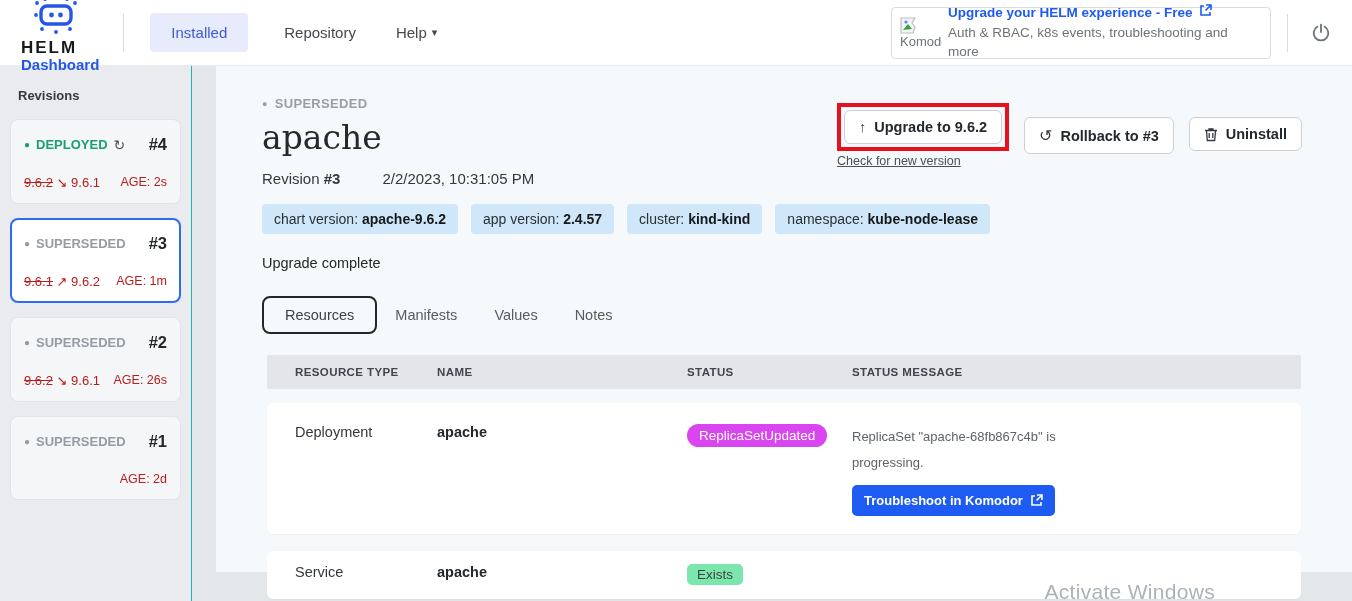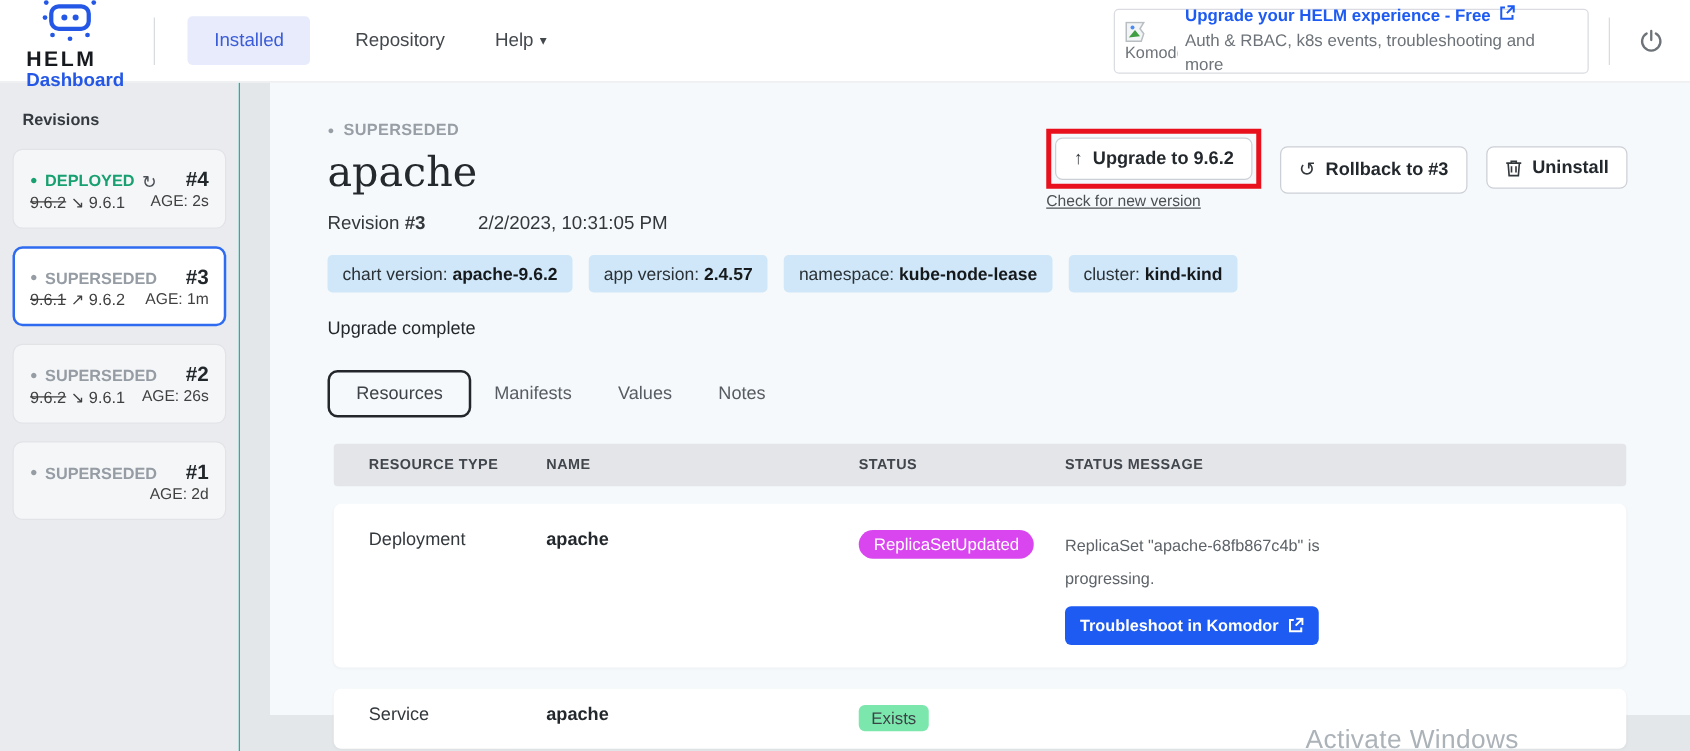--- a/index.html
+++ b/index.html
@@ -56,22 +56,22 @@
   }
   .rev-card.selected { background:#ffffff; border:2px solid #2e6bf0; padding:14px 12px 12px 12px; }
   .rev-top { display:flex; justify-content:space-between; align-items:center; }
   .rev-status { font-size:13px; font-weight:700; display:flex; align-items:center; gap:6px; }
   .rev-status.deployed { color:#18a070; }
   .rev-status.superseded { color:#959ca3; }
   .rev-dot { font-size:10px; }
   .rev-reload { color:#4b5156; font-size:14px; font-weight:400; cursor:pointer; }
   .rev-num { font-size:16.5px; font-weight:700; color:#22272b; }
   .rev-bottom {
-    display:flex; justify-content:space-between; 
-    font-size:13px; color:#404040;
+    display:flex; justify-content:space-between; margin-top:21px;
+    font-size:13px; color:#b91c1c;
   }
   .rev-old { text-decoration:line-through; }
   .rev-age { font-size:12.5px; }
 
   
   .main {
     position:absolute; top:66px; left:216px; right:0; height:506px;
     background:#f6f9fb; padding:30px 50px 0 46px;
   }
   .header-row { display:flex; justify-content:space-between; }
@@ -326,24 +326,24 @@
   </div>
 
   <div class="chips">
     <span class="chip">
       <span>chart version:</span> <b>apache-9.6.2</b>
     </span>
     <span class="chip">
       <span>app version:</span> <b>2.4.57</b>
     </span>
     <span class="chip">
+      <span>cluster:</span> <b>kind-kind</b>
+    </span>
+    <span class="chip">
       <span>namespace:</span> <b>kube-node-lease</b>
-    </span>
-    <span class="chip">
-      <span>cluster:</span> <b>kind-kind</b>
     </span>
   </div>
 
   <div class="upgrade-complete">Upgrade complete</div>
 
   <div class="tabs">
     <span class="tab active">Resources</span>
     <span class="tab">Manifests</span>
     <span class="tab">Values</span>
     <span class="tab">Notes</span>

